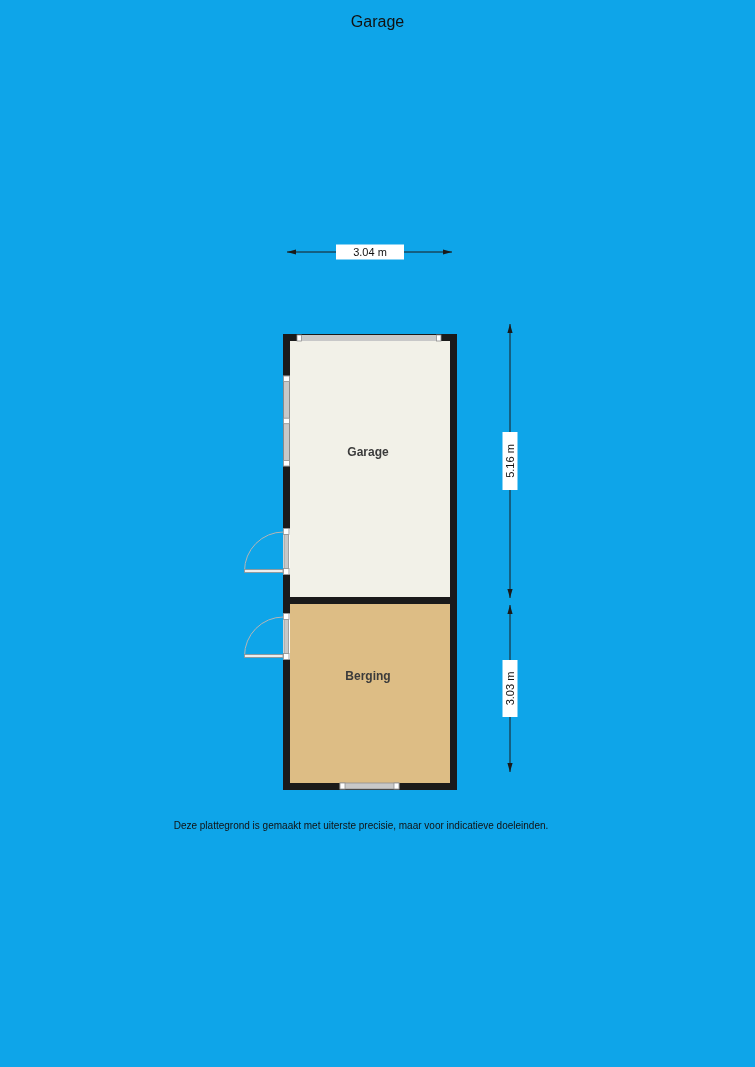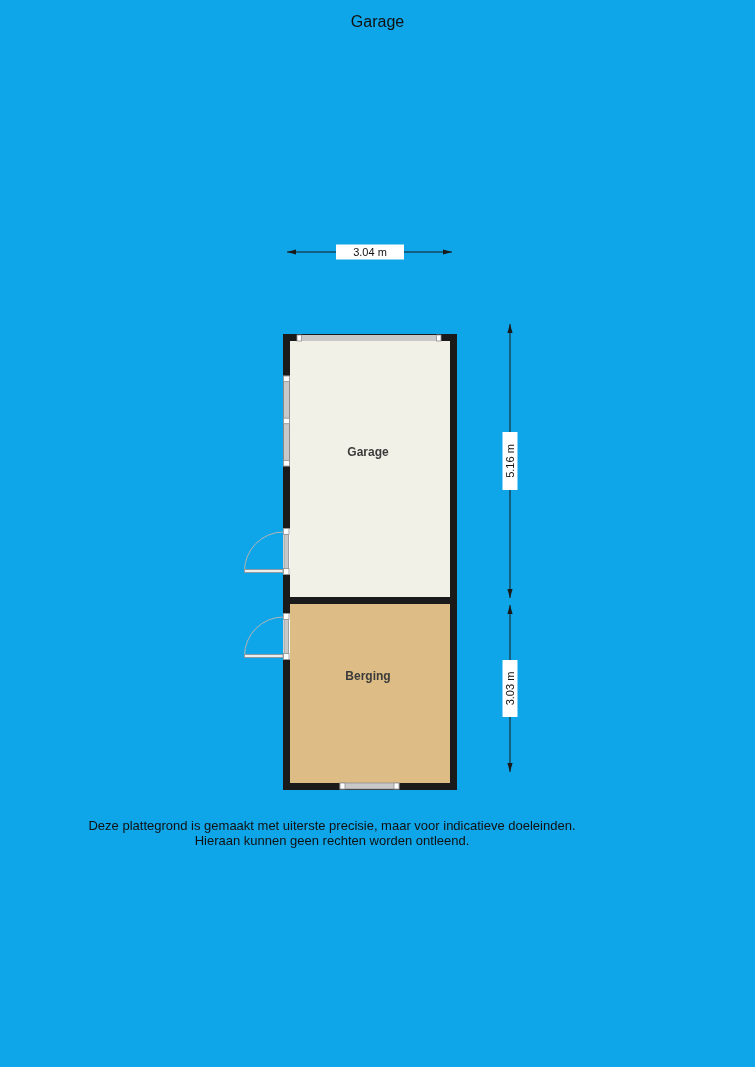--- a/index.html
+++ b/index.html
@@ -28,23 +28,24 @@
     position: absolute;
     top: 0;
     left: 0;
   }
   .disclaimer {
     position: absolute;
     top: 818px;
     left: 0;
     width: 664px;
     text-align: center;
-    font-size: 13px;
+    font-size: 10px;
     line-height: 15px;
     color: #111111;
+    padding-left: 29px;
   }
   .room-label {
     font-size: 12px;
     font-weight: 700;
     fill: #3b3b3b;
   }
   .dim-label {
     font-size: 11px;
     fill: #111111;
   }
@@ -124,16 +125,15 @@
       <line x1="510" y1="605" x2="510" y2="772" stroke="#1a1a1a" stroke-width="1"></line>
       <polygon points="510,605 507.4,614 512.6,614" fill="#1a1a1a"></polygon>
       <polygon points="510,772 507.4,763 512.6,763" fill="#1a1a1a"></polygon>
       <rect x="502.5" y="660" width="15" height="57" fill="#ffffff"></rect>
       <text class="dim-label" x="510" y="692.5" text-anchor="middle" transform="rotate(-90 510 688.5)">3.03 m</text>
     </g>
   </svg>
 
   <div class="disclaimer">
     <div>Deze plattegrond is gemaakt met uiterste precisie, maar voor indicatieve doeleinden.</div>
-    <div>Hieraan kunnen geen rechten worden ontleend.</div>
   </div>
 
 </div>
 
 </body></html>

